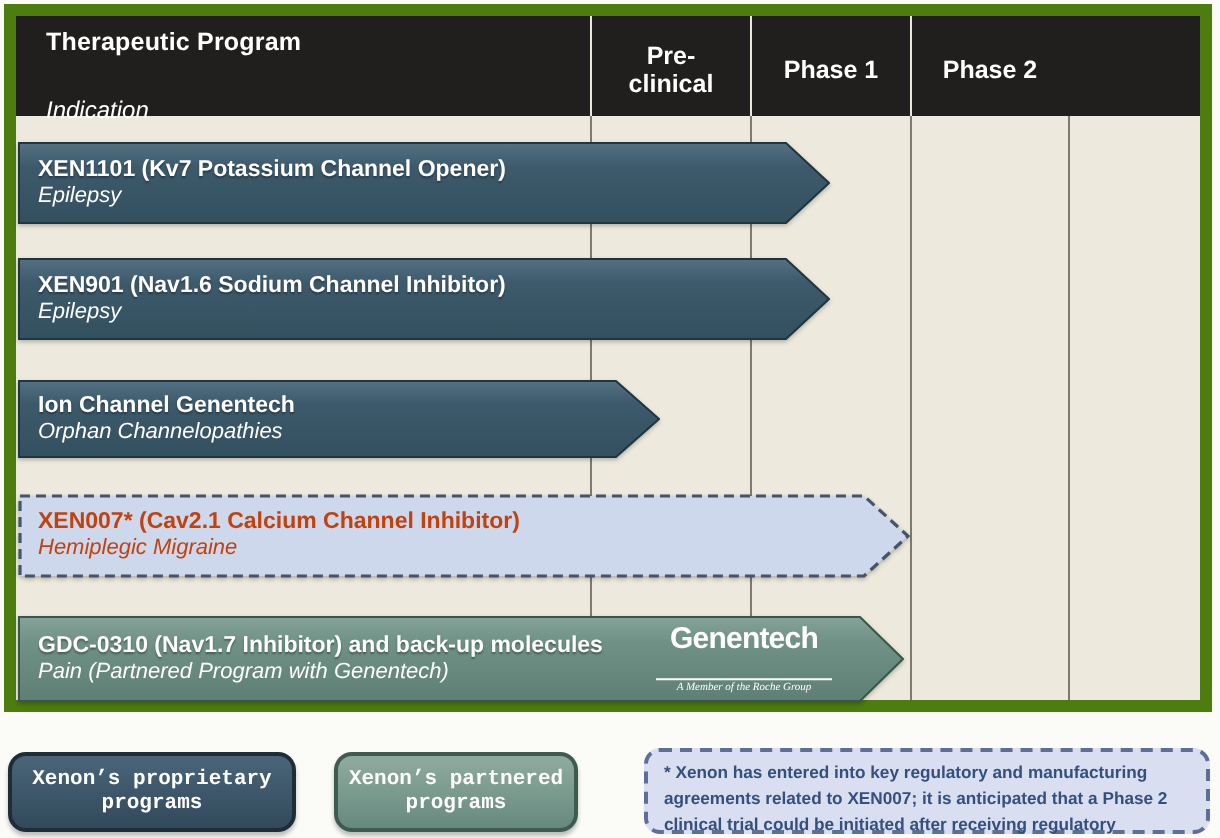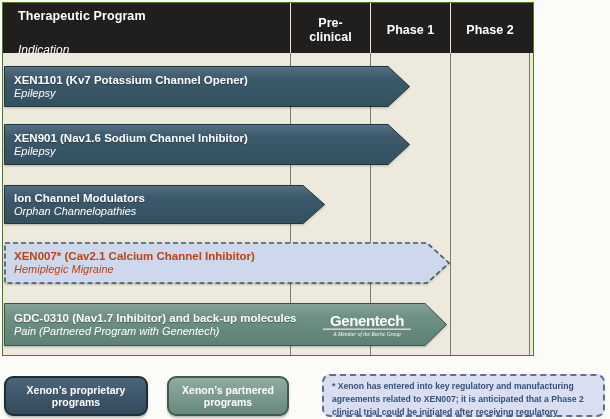--- a/index.html
+++ b/index.html
@@ -3,22 +3,22 @@
 <meta charset="utf-8">
 <style>
   html,body{margin:0;padding:0;}
   .page{
     position:relative; width:610px; height:419px; overflow:hidden;
     background:#fbfbf7;
     font-family:"Liberation Sans", sans-serif;
   }
   
   .chart{
-    position:absolute; left:2px; top:2px; width:532px; height:354px;
-    box-sizing:border-box; background:#edeadd; border:1px solid #4d7c0f;
+    position:absolute; left:2px; top:2px; width:604px; height:354px;
+    box-sizing:border-box; background:#edeadd; border:6px solid #4d7c0f;
   }
   
   .hdr{
     position:absolute; left:0; top:0; right:0; height:50px;
     display:grid; grid-template-columns:287px 80px 80px 79px 1fr;
     background:#201f1d; color:#fff;
   }
   .hdr-prog{ padding:6px 0 0 15px; }
   .hdr-prog .t{ font-weight:bold; font-size:12.5px; letter-spacing:.1px; }
   .hdr-prog .s{ font-style:italic; font-size:12px; margin-top:20px; }
@@ -43,32 +43,33 @@
   .row-text .t2{ font-style:italic; font-size:11px; }
   .row-light .row-text{ color:#c2410c; }
   .row-light .row-text .t1{ text-shadow:none; }
   
   .glogo{
     position:absolute; right:36px; top:50%; transform:translateY(-50%);
     color:#fff; text-align:center; width:88px;
   }
   .glogo .gname{
     font-weight:bold; font-size:15px; letter-spacing:-.4px;
-    border-bottom:1px solid #fff; padding-bottom:1px; line-height:1.05;
+    border-bottom:1px solid #fff; padding-bottom:12px; line-height:1.05;
   }
   .glogo .gtag{
     font-family:"Liberation Serif", serif; font-style:italic;
     font-size:5.5px; margin-top:1px; white-space:nowrap;
   }
   
   .legend-pill{
     position:absolute; box-sizing:border-box; height:40px; border-radius:9px;
     display:flex; align-items:center; justify-content:flex-start;
     color:#fff; font-weight:bold; font-size:10.5px; text-align:center;
     box-shadow:0 2px 2px rgba(0,0,0,.25);
+    font-family:Liberation Mono, monospace;
   }
   .leg-prop{
     left:4px; top:376px; width:144px;
     background:linear-gradient(#4a6579,#32495b);
     border:2px solid #1e2e39;
   }
   .leg-part{
     left:167px; top:376px; width:122px;
     background:linear-gradient(#8fab9f,#678a7e);
     border:2px solid #3f5a51;
@@ -149,21 +150,21 @@
           <defs>
               <linearGradient id="gd3" x1="0" y1="0" x2="0" y2="1">
             <stop offset="0" stop-color="#547082"></stop>
                 <stop offset=".3" stop-color="#3d5a6c"></stop>
                 <stop offset="1" stop-color="#33505f"></stop>
           </linearGradient>
             </defs>
           <path d="M0.5,0.5 L299,0.5 L320.5,19.5 L299,38.5 L0.5,38.5 Z" fill="url(#gd3)" stroke="#1f3540" stroke-width="1"></path>
         </svg>
         <div class="row-text">
-          <div class="t1">Ion Channel Modulators</div>
+          <div class="t1">Ion Channel Genentech</div>
           <div class="t2">Orphan Channelopathies</div>
         </div>
       </div>
 
       <div class="row row-light" style="top:189px; width:446px; height:42px;">
         <svg width="446" height="42">
           <path d="M1,1 L423,1 L445,21 L423,41 L1,41 Z" fill="#cdd8ec" stroke="#44546a" stroke-width="1.6" stroke-dasharray="5,3"></path>
         </svg>
         <div class="row-text">
           <div class="t1">XEN007* (Cav2.1 Calcium Channel Inhibitor)</div>

